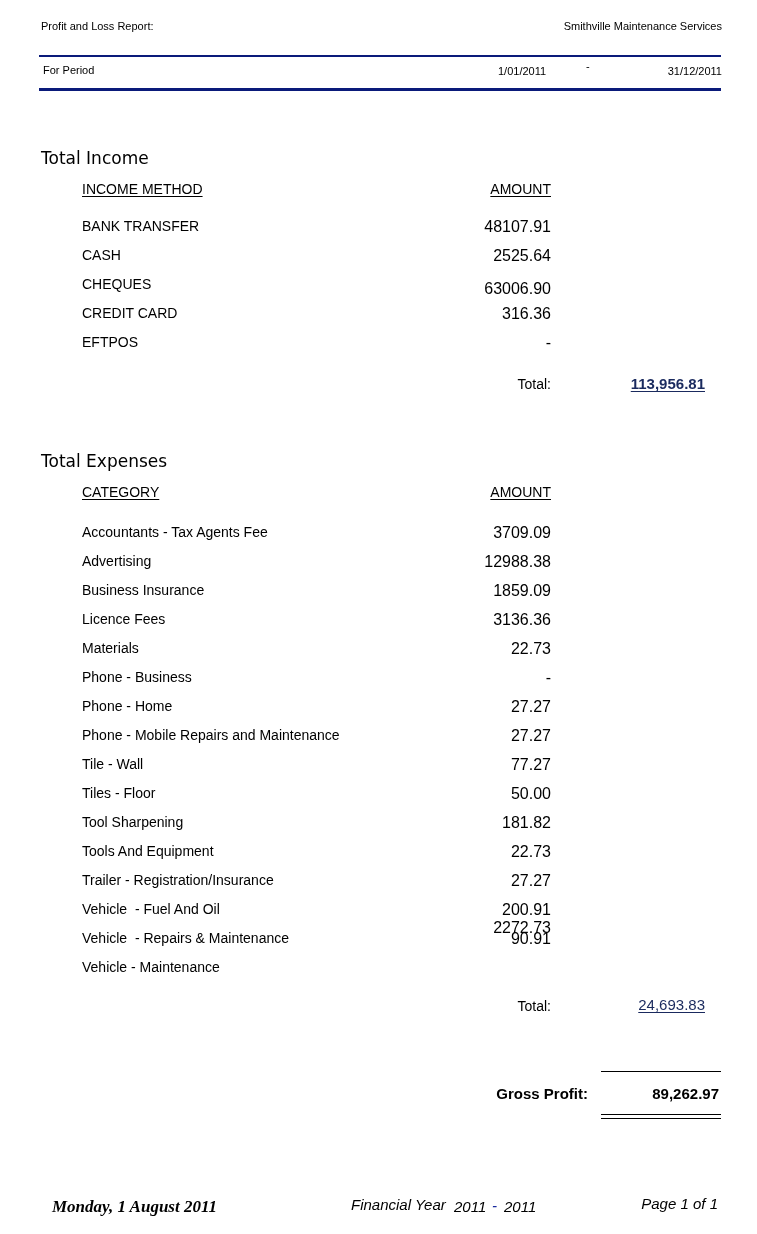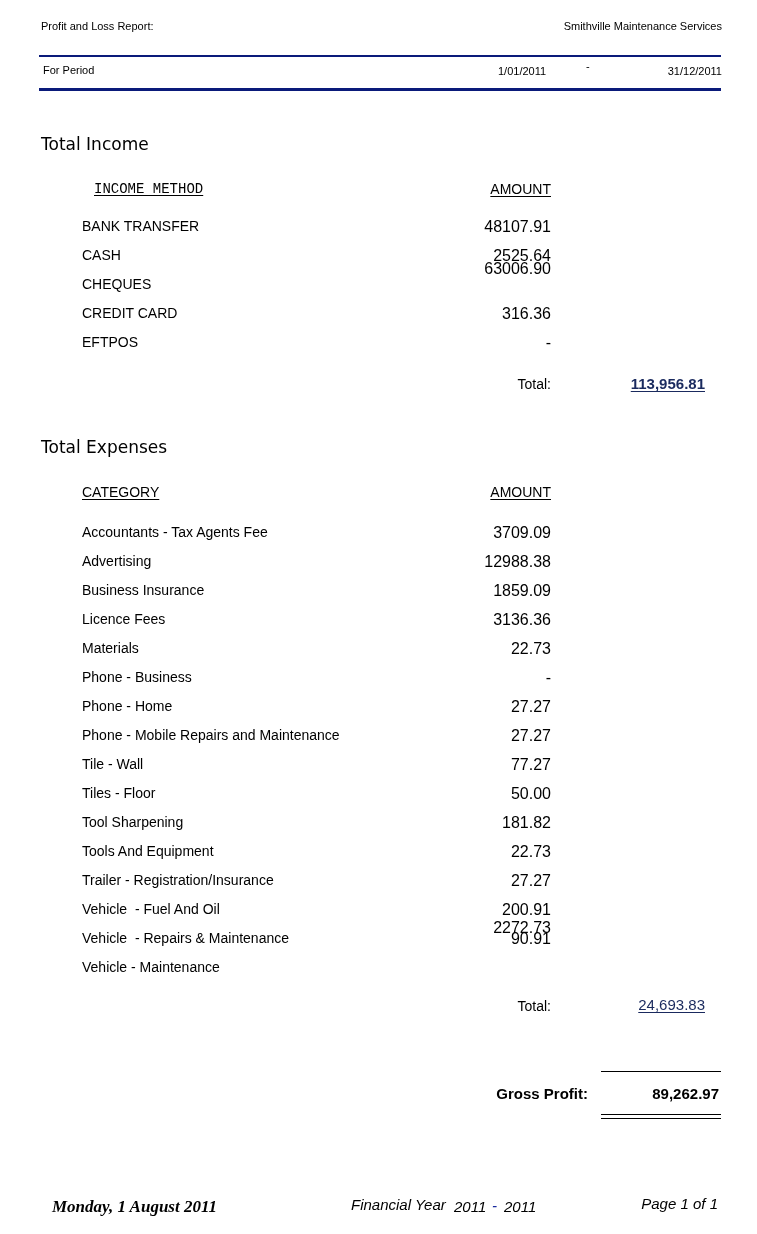--- a/index.html
+++ b/index.html
@@ -1,21 +1,21 @@
 <!DOCTYPE html>
 <html><head>
 <meta charset="utf-8">
 <style>
   html, body { margin: 0; padding: 0; background: #ffffff; }
   body { width: 757px; height: 1234px; position: relative; overflow: hidden;
          font-family: "Liberation Sans", sans-serif; color: #000; }
   .abs { position: absolute; white-space: pre; }
   .hdr { font-size: 11px; }
   .rule { position: absolute; left: 39px; width: 682px; background: #0a1a7a; }
-  .section-title { font-family: "DejaVu Sans", sans-serif; font-size: 17px; }
+  .section-title { font-family: "DejaVu Sans", sans-serif; font-size: 17px; margin-top: 14px; }
   .colhead { font-size: 14px; text-decoration: underline; text-underline-offset: 2px; }
   .label { font-size: 14px; left: 82px; }
   .amt { font-size: 16px; right: 206px; text-align: right; }
   .total-label { font-size: 14px; right: 206px; text-align: right; }
   .total-val { font-size: 15px; color: #1a2a5e; text-decoration: underline;
                text-underline-offset: 2px; right: 52px; text-align: right; }
   .bold { font-weight: bold; }
   .line { position: absolute; left: 601px; width: 120px; height: 1px; background: #000; }
   .footer-date { font-family: "Liberation Serif", serif; font-style: italic; font-weight: bold; font-size: 17px; }
   .footer-it { font-style: italic; font-size: 15px; }
@@ -27,30 +27,30 @@
 <div class="abs hdr" style="left:41px; top:20px;">Profit and Loss Report:</div>
 <div class="abs hdr" style="right:35px; top:20px;">Smithville Maintenance Services</div>
 <div class="rule" style="top:55px; height:2px;"></div>
 <div class="abs hdr" style="left:43px; top:64px;">For Period</div>
 <div class="abs hdr" style="left:498px; top:65px;">1/01/2011</div>
 <div class="abs hdr" style="left:586px; top:60px;">-</div>
 <div class="abs hdr" style="right:35px; top:65px;">31/12/2011</div>
 <div class="rule" style="top:88px; height:3px;"></div>
 
 <div class="abs section-title" style="left:41px; top:134px;">Total Income</div>
-<div class="abs colhead" style="left:94px; top:181px;font-family:Liberation Mono, monospace;">INCOME METHOD</div>
+<div class="abs colhead" style="left:82px; top:181px;">INCOME METHOD</div>
 <div class="abs colhead" style="right:206px; top:181px;">AMOUNT</div>
 
 <div>
   <div class="abs label" style="top:218px;">BANK TRANSFER</div>
   <div class="abs amt" style="top:218px;">48107.91</div>
   <div class="abs label" style="top:247px;">CASH</div>
   <div class="abs amt" style="top:247px;">2525.64</div>
   <div class="abs label" style="top:276px;">CHEQUES</div>
-  <div class="abs amt" style="top:260px;">63006.90</div>
+  <div class="abs amt" style="top:280px;">63006.90</div>
   <div class="abs label" style="top:305px;">CREDIT CARD</div>
   <div class="abs amt" style="top:305px;">316.36</div>
   <div class="abs label" style="top:334px;">EFTPOS</div>
   <div class="abs amt" style="top:334px;">-</div>
 </div>
 
 <div class="abs total-label" style="top:376px;">Total:</div>
 <div class="abs total-val bold" style="top:375px;">113,956.81</div>
 
 <div class="abs section-title" style="left:41px; top:437px;">Total Expenses</div>

